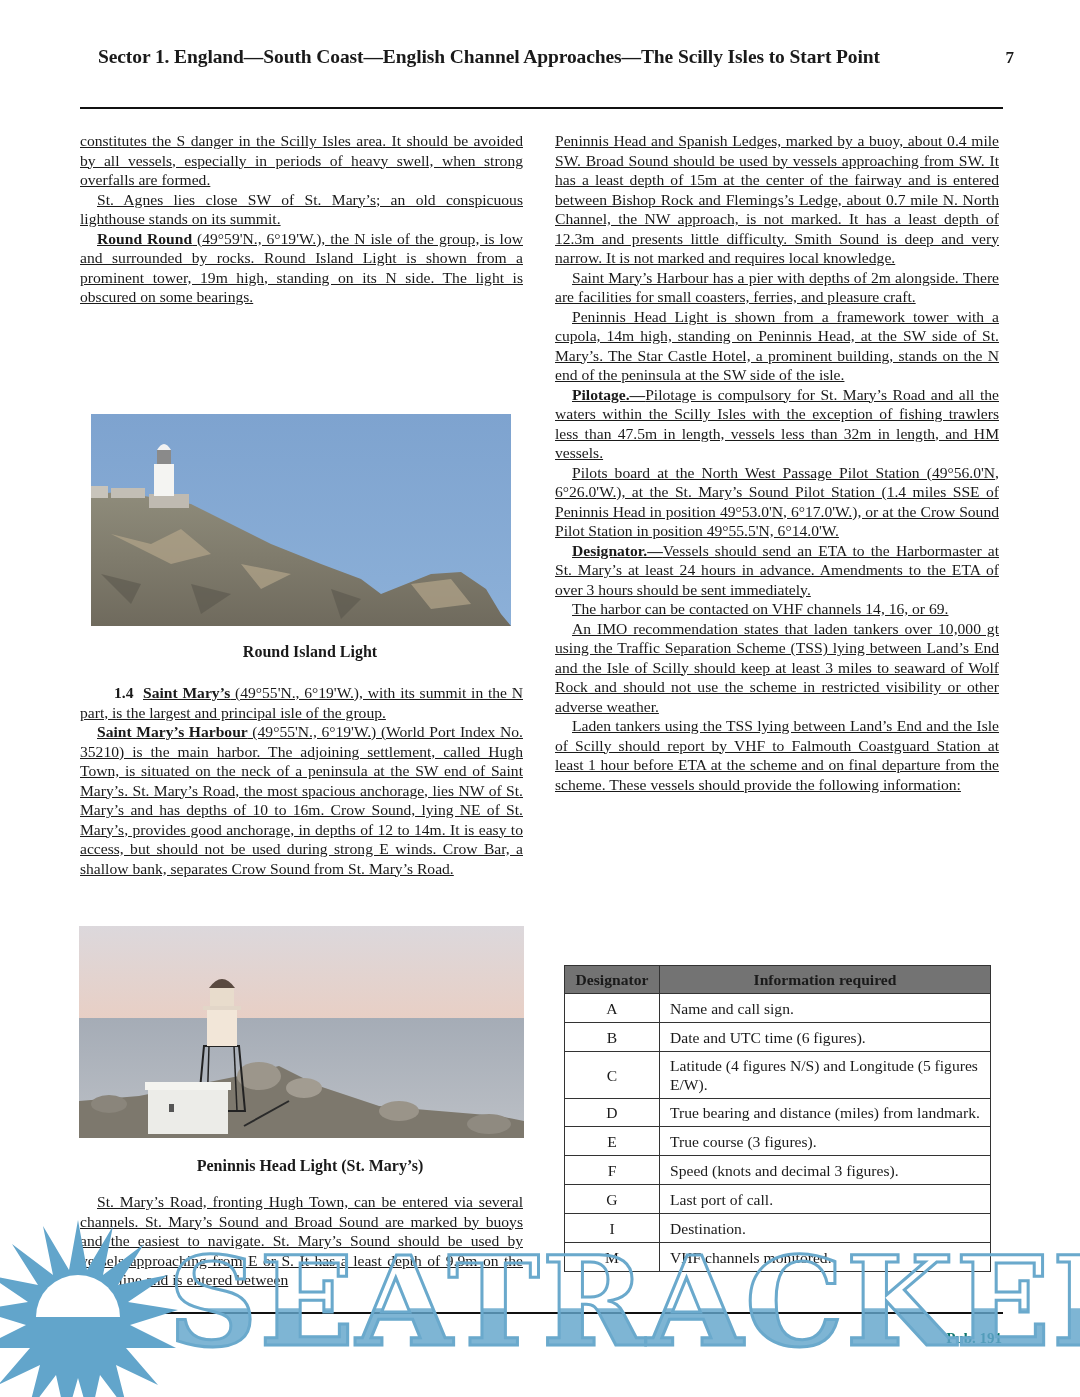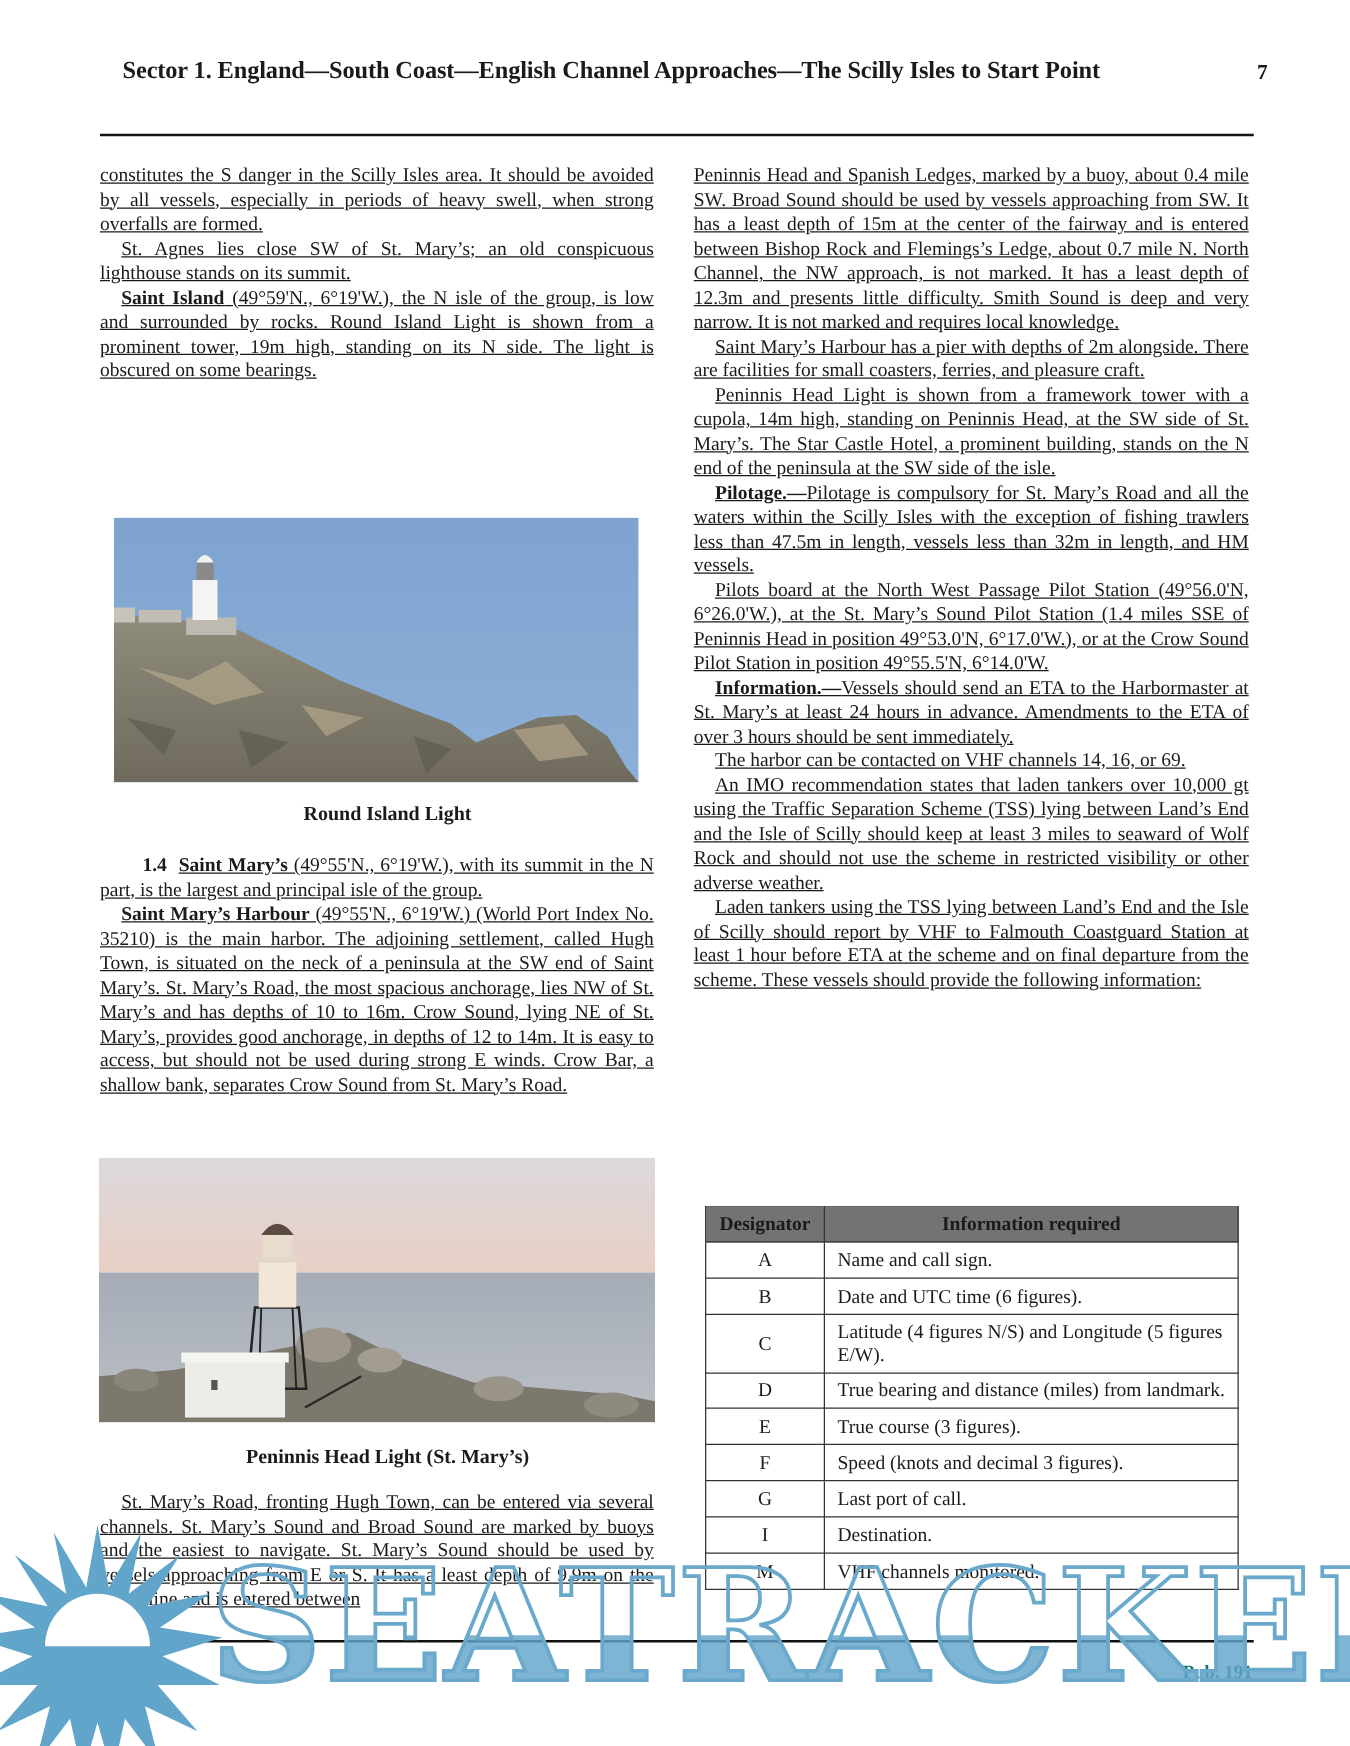--- a/index.html
+++ b/index.html
@@ -37,21 +37,21 @@
 
 <div class="header">
   <div class="header-title">Sector 1. England—South Coast—English Channel Approaches—The Scilly Isles to Start Point</div>
   <div class="header-page">7</div>
 </div>
 <div class="rule" style="top:107px"></div>
 
 <div class="col col-left">
   <p class="noindent">constitutes the S danger in the Scilly Isles area. It should be avoided by all vessels, especially in periods of heavy swell, when strong overfalls are formed.</p>
   <p>St. Agnes lies close SW of St. Mary’s; an old conspicuous lighthouse stands on its summit.</p>
-  <p><b>Saint Island</b><span> (49°59'N., 6°19'W.), the N isle of the group, is low and surrounded by rocks. Round Island Light is shown from a prominent tower, 19m high, standing on its N side. The light is obscured on some bearings.</span></p>
+  <p><b>Round Round</b><span> (49°59'N., 6°19'W.), the N isle of the group, is low and surrounded by rocks. Round Island Light is shown from a prominent tower, 19m high, standing on its N side. The light is obscured on some bearings.</span></p>
 </div>
 
 <div class="figure" style="left:91px; top:414px; width:420px; height:212px;">
   <svg width="420" height="212" viewBox="0 0 420 212" xmlns="http://www.w3.org/2000/svg">
     <defs>
       <linearGradient id="sky1" x1="0" y1="0" x2="0" y2="1">
         <stop offset="0" stop-color="#7ea3cf"></stop>
         <stop offset="1" stop-color="#8cb0d8"></stop>
       </linearGradient>
       <linearGradient id="rock1" x1="0" y1="0" x2="0" y2="1">
@@ -116,21 +116,21 @@
 <div class="col col-left" style="top:1192px;">
   <p>St. Mary’s Road, fronting Hugh Town, can be entered via several channels. St. Mary’s Sound and Broad Sound are marked by buoys and the easiest to navigate. St. Mary’s Sound should be used by vessels approaching from E or S. It has a least depth of 9.9m on the range line and is entered between</p>
 </div>
 
 <div class="col col-right">
   <p class="noindent">Peninnis Head and Spanish Ledges, marked by a buoy, about 0.4 mile SW. Broad Sound should be used by vessels approaching from SW. It has a least depth of 15m at the center of the fairway and is entered between Bishop Rock and Flemings’s Ledge, about 0.7 mile N. North Channel, the NW approach, is not marked. It has a least depth of 12.3m and presents little difficulty. Smith Sound is deep and very narrow. It is not marked and requires local knowledge.</p>
   <p>Saint Mary’s Harbour has a pier with depths of 2m alongside. There are facilities for small coasters, ferries, and pleasure craft.</p>
   <p>Peninnis Head Light is shown from a framework tower with a cupola, 14m high, standing on Peninnis Head, at the SW side of St. Mary’s. The Star Castle Hotel, a prominent building, stands on the N end of the peninsula at the SW side of the isle.</p>
   <p><b>Pilotage.—</b><span>Pilotage is compulsory for St. Mary’s Road and all the waters within the Scilly Isles with the exception of fishing trawlers less than 47.5m in length, vessels less than 32m in length, and HM vessels.</span></p>
   <p>Pilots board at the North West Passage Pilot Station (49°56.0'N, 6°26.0'W.), at the St. Mary’s Sound Pilot Station (1.4 miles SSE of Peninnis Head in position 49°53.0'N, 6°17.0'W.), or at the Crow Sound Pilot Station in position 49°55.5'N, 6°14.0'W.</p>
-  <p><b>Information.—</b><span>Vessels should send an ETA to the Harbormaster at St. Mary’s at least 24 hours in advance. Amendments to the ETA of over 3 hours should be sent immediately.</span></p>
+  <p><b>Designator.—</b><span>Vessels should send an ETA to the Harbormaster at St. Mary’s at least 24 hours in advance. Amendments to the ETA of over 3 hours should be sent immediately.</span></p>
   <p>The harbor can be contacted on VHF channels 14, 16, or 69.</p>
   <p>An IMO recommendation states that laden tankers over 10,000 gt using the Traffic Separation Scheme (TSS) lying between Land’s End and the Isle of Scilly should keep at least 3 miles to seaward of Wolf Rock and should not use the scheme in restricted visibility or other adverse weather.</p>
   <p>Laden tankers using the TSS lying between Land’s End and the Isle of Scilly should report by VHF to Falmouth Coastguard Station at least 1 hour before ETA at the scheme and on final departure from the scheme. These vessels should provide the following information:</p>
 </div>
 
 <table class="info">
   <thead>
     <tr>
       <th>Designator</th>
       <th>Information required</th>

